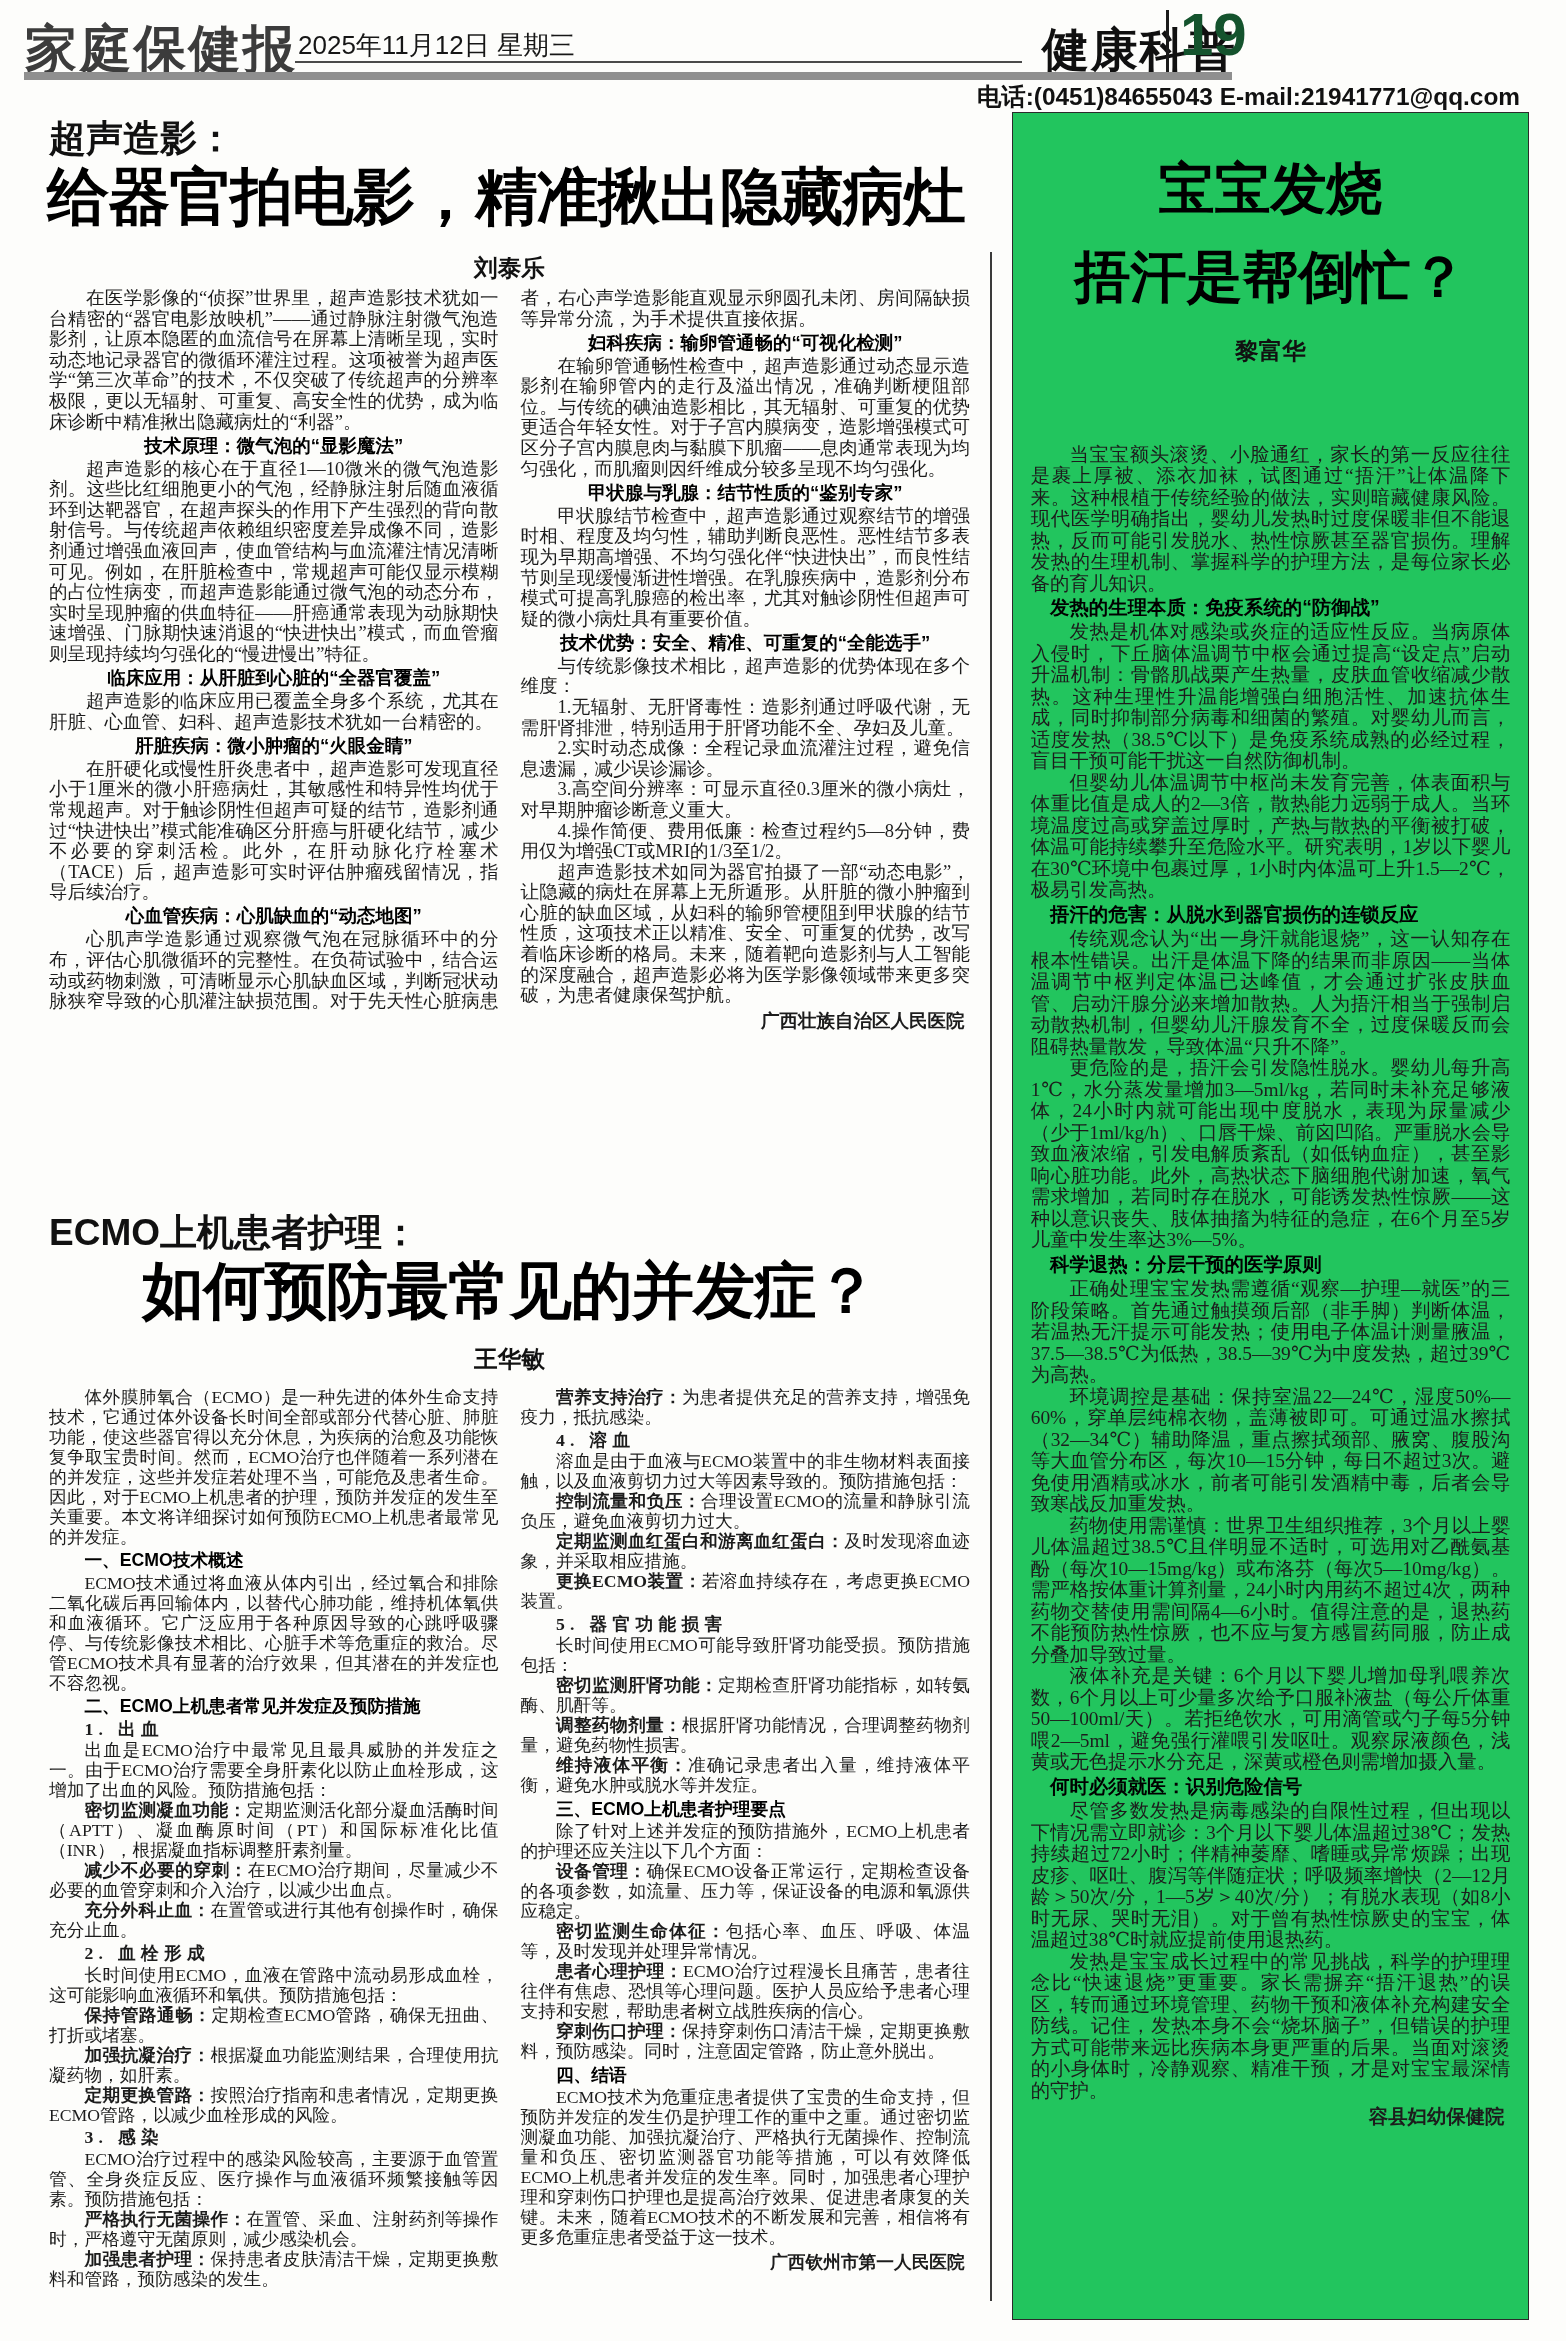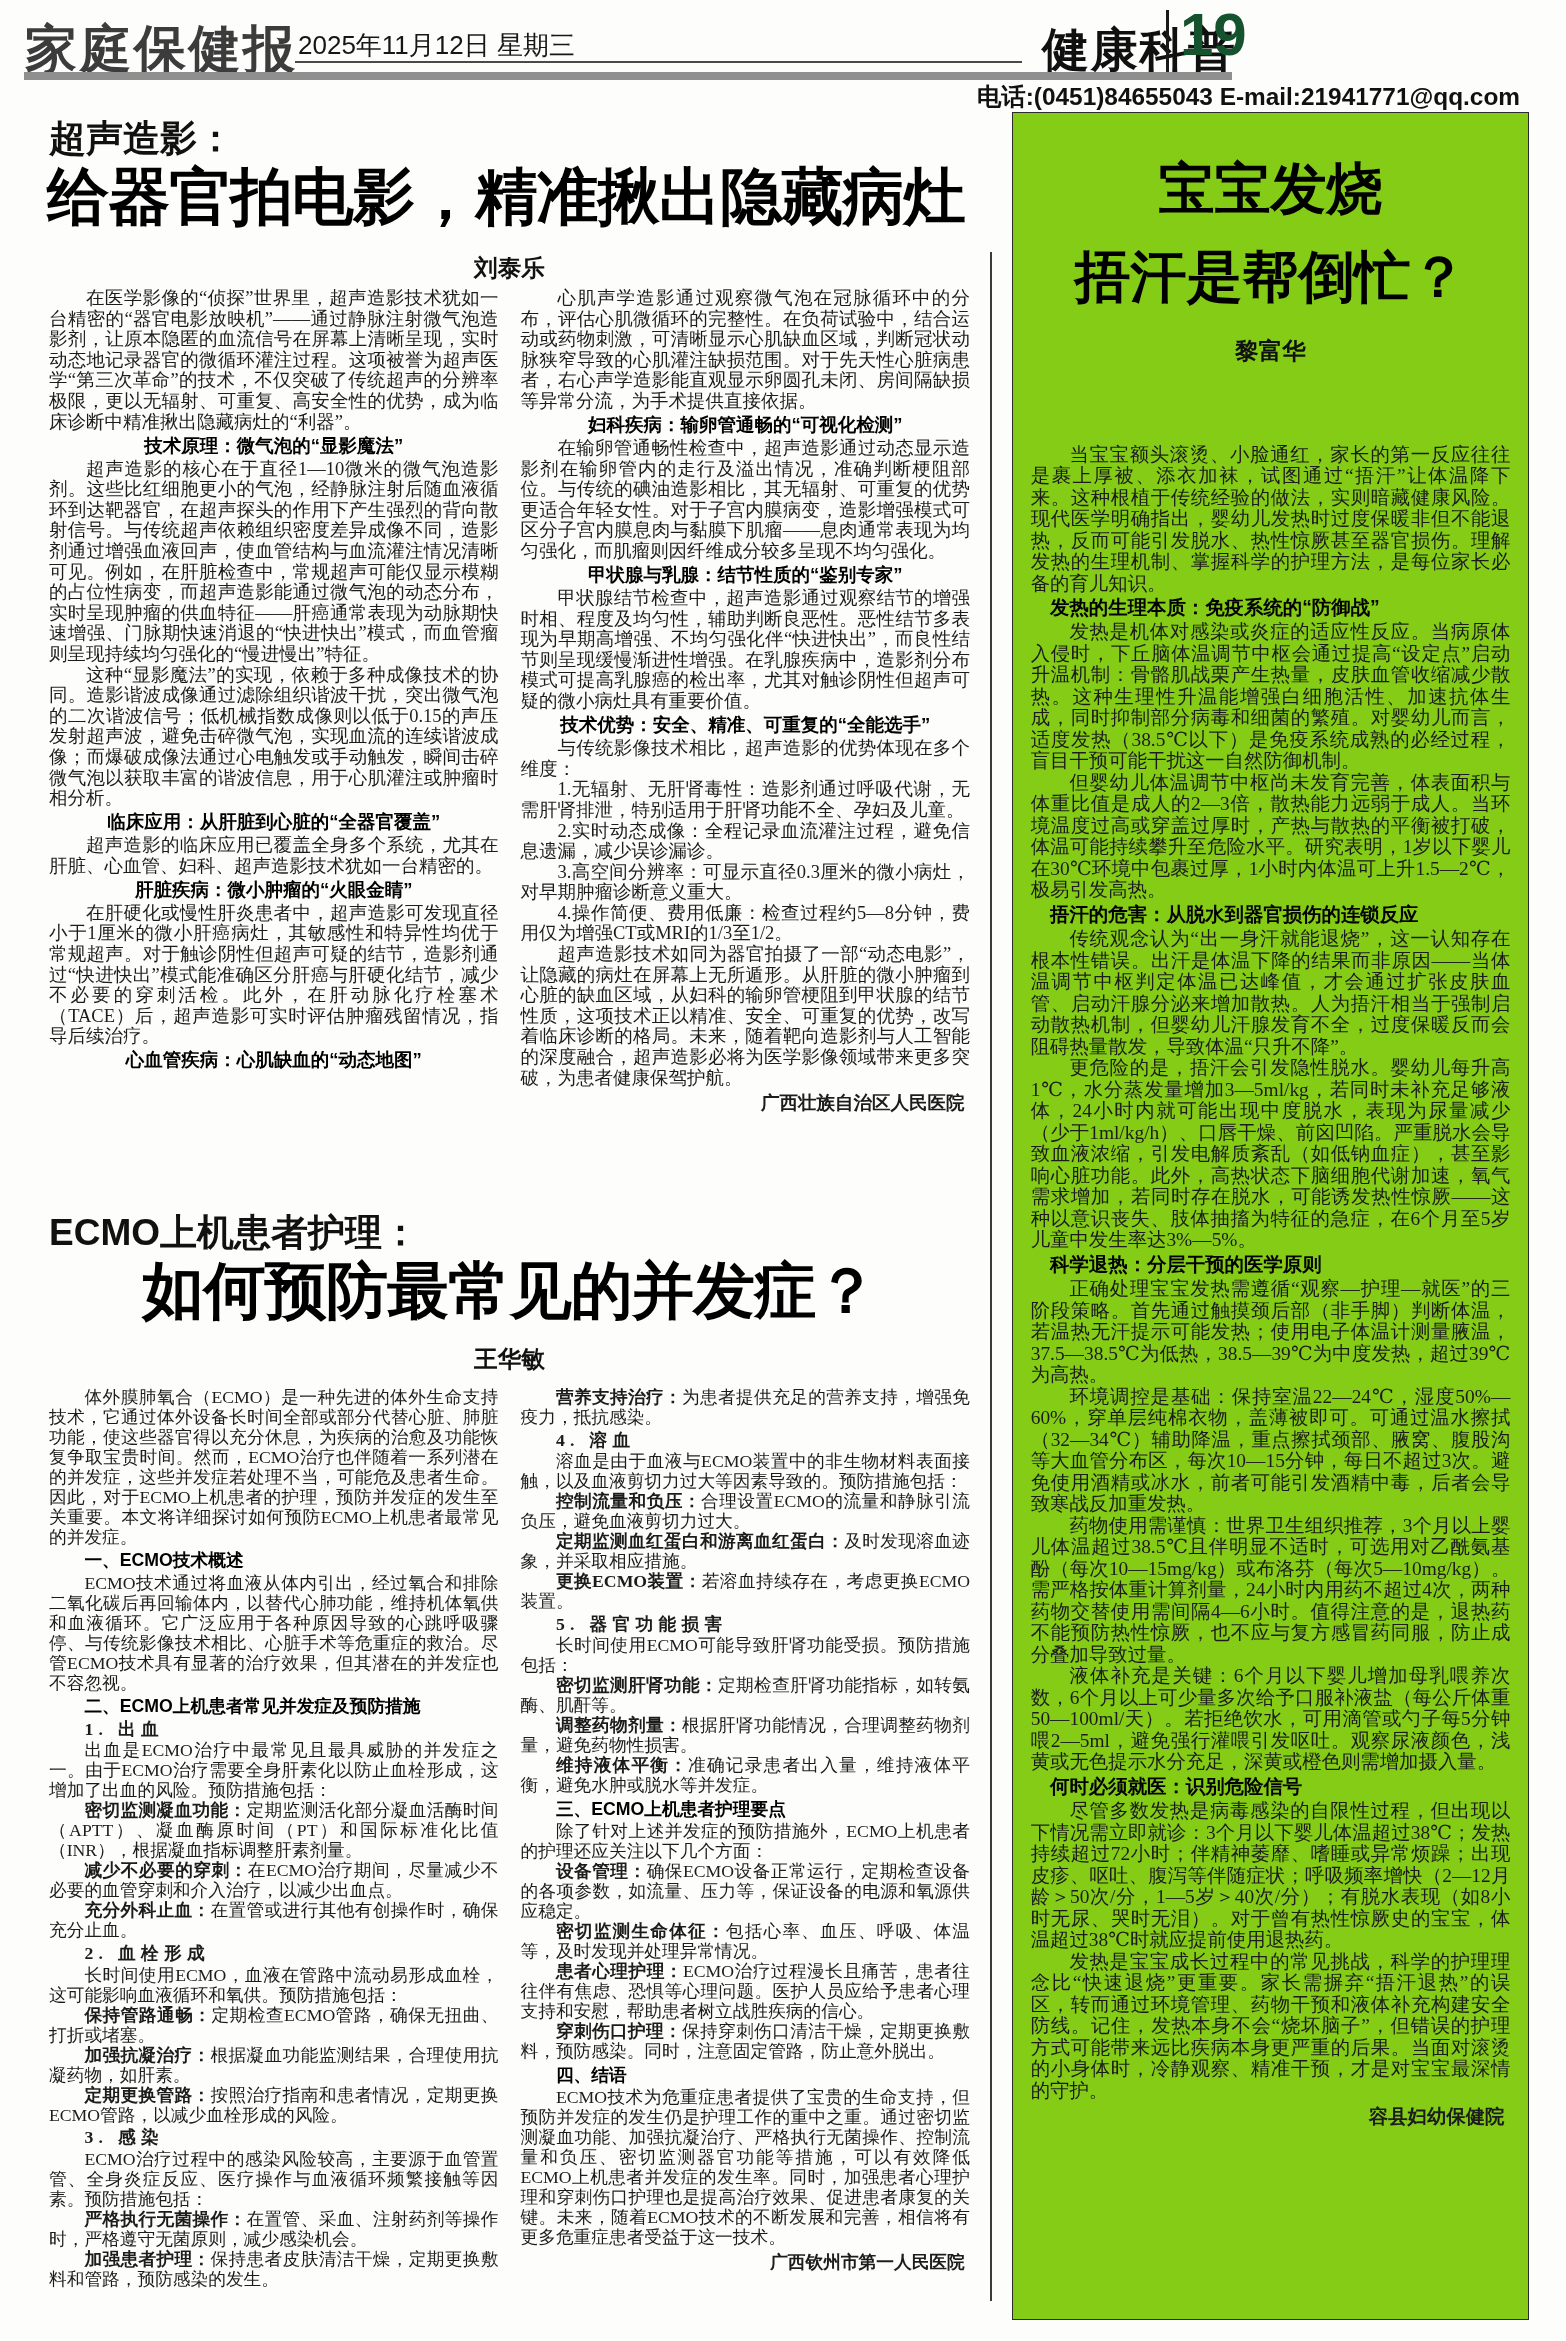--- a/index.html
+++ b/index.html
@@ -38,21 +38,21 @@
   
   #a2-kicker{left:49px;top:1208px;}
   #a2-title{left:49px;top:1249px;width:921px;font-size:62px;text-align:center;}
   #a2-author{left:49px;top:1343px;width:921px;}
   #a2-body{left:49px;top:1387px;width:921px;height:934px;font-size:17.7px;line-height:20px;}
   #a2-body .b-h{text-align:left;text-indent:2em;}
   
   #column-divider{left:990px;top:252px;width:1.7px;height:2049px;background:#3a3a3a;}
   
   #sidebar-article{left:1012px;top:112px;width:517px;height:2208px;border:1.7px solid #2b2b2b;
-                   box-sizing:border-box;padding:0 17.7px;background:#84cc16;}
+                   box-sizing:border-box;padding:0 17.7px;background:#22c55e;}
   #side-title1{margin:39px 0 0 0;text-align:center;font-size:56px;font-weight:900;color:#000;}
   #side-title2{margin:12px 0 0 0;text-align:center;font-size:56px;font-weight:900;color:#000;}
   #side-author{margin-top:18.5px;}
   #side-body{margin-top:77px;font-size:19.4px;line-height:21.5px;text-align:justify;}
   #side-body .b-h{text-indent:1em;}
 </style>
 </head>
 <body>
 
 <div class="abs" id="masthead">家庭保健报</div>
@@ -64,21 +64,20 @@
 <div class="abs" id="header-rule"></div>
 <div class="abs" id="contact-line">电话:(0451)84655043  E-mail:21941771@qq.com</div>
 
 <div class="abs kicker" id="a1-kicker">超声造影：</div>
 <div class="abs headline" id="a1-title">给器官拍电影，精准揪出隐藏病灶</div>
 <div class="abs author" id="a1-author">刘泰乐</div>
 <div class="abs colbody" id="a1-body">
     <div class="b-p">在医学影像的“侦探”世界里，超声造影技术犹如一台精密的“器官电影放映机”——通过静脉注射微气泡造影剂，让原本隐匿的血流信号在屏幕上清晰呈现，实时动态地记录器官的微循环灌注过程。这项被誉为超声医学“第三次革命”的技术，不仅突破了传统超声的分辨率极限，更以无辐射、可重复、高安全性的优势，成为临床诊断中精准揪出隐藏病灶的“利器”。</div>
     <div class="b-h">技术原理：微气泡的“显影魔法”</div>
     <div class="b-p">超声造影的核心在于直径1—10微米的微气泡造影剂。这些比红细胞更小的气泡，经静脉注射后随血液循环到达靶器官，在超声探头的作用下产生强烈的背向散射信号。与传统超声依赖组织密度差异成像不同，造影剂通过增强血液回声，使血管结构与血流灌注情况清晰可见。例如，在肝脏检查中，常规超声可能仅显示模糊的占位性病变，而超声造影能通过微气泡的动态分布，实时呈现肿瘤的供血特征——肝癌通常表现为动脉期快速增强、门脉期快速消退的“快进快出”模式，而血管瘤则呈现持续均匀强化的“慢进慢出”特征。</div>
-    <div class="b-p">这种“显影魔法”的实现，依赖于多种成像技术的协同。造影谐波成像通过滤除组织谐波干扰，突出微气泡的二次谐波信号；低机械指数成像则以低于0.15的声压发射超声波，避免击碎微气泡，实现血流的连续谐波成像；而爆破成像法通过心电触发或手动触发，瞬间击碎微气泡以获取丰富的谐波信息，用于心肌灌注或肿瘤时相分析。</div>
     <div class="b-h">临床应用：从肝脏到心脏的“全器官覆盖”</div>
     <div class="b-p">超声造影的临床应用已覆盖全身多个系统，尤其在肝脏、心血管、妇科、超声造影技术犹如一台精密的。</div>
     <div class="b-h">肝脏疾病：微小肿瘤的“火眼金睛”</div>
     <div class="b-p">在肝硬化或慢性肝炎患者中，超声造影可发现直径小于1厘米的微小肝癌病灶，其敏感性和特异性均优于常规超声。对于触诊阴性但超声可疑的结节，造影剂通过“快进快出”模式能准确区分肝癌与肝硬化结节，减少不必要的穿刺活检。此外，在肝动脉化疗栓塞术（TACE）后，超声造影可实时评估肿瘤残留情况，指导后续治疗。</div>
     <div class="b-h">心血管疾病：心肌缺血的“动态地图”</div>
     <div class="b-p">心肌声学造影通过观察微气泡在冠脉循环中的分布，评估心肌微循环的完整性。在负荷试验中，结合运动或药物刺激，可清晰显示心肌缺血区域，判断冠状动脉狭窄导致的心肌灌注缺损范围。对于先天性心脏病患者，右心声学造影能直观显示卵圆孔未闭、房间隔缺损等异常分流，为手术提供直接依据。</div>
     <div class="b-h">妇科疾病：输卵管通畅的“可视化检测”</div>
     <div class="b-p">在输卵管通畅性检查中，超声造影通过动态显示造影剂在输卵管内的走行及溢出情况，准确判断梗阻部位。与传统的碘油造影相比，其无辐射、可重复的优势更适合年轻女性。对于子宫内膜病变，造影增强模式可区分子宫内膜息肉与黏膜下肌瘤——息肉通常表现为均匀强化，而肌瘤则因纤维成分较多呈现不均匀强化。</div>
     <div class="b-h">甲状腺与乳腺：结节性质的“鉴别专家”</div>
     <div class="b-p">甲状腺结节检查中，超声造影通过观察结节的增强时相、程度及均匀性，辅助判断良恶性。恶性结节多表现为早期高增强、不均匀强化伴“快进快出”，而良性结节则呈现缓慢渐进性增强。在乳腺疾病中，造影剂分布模式可提高乳腺癌的检出率，尤其对触诊阴性但超声可疑的微小病灶具有重要价值。</div>

